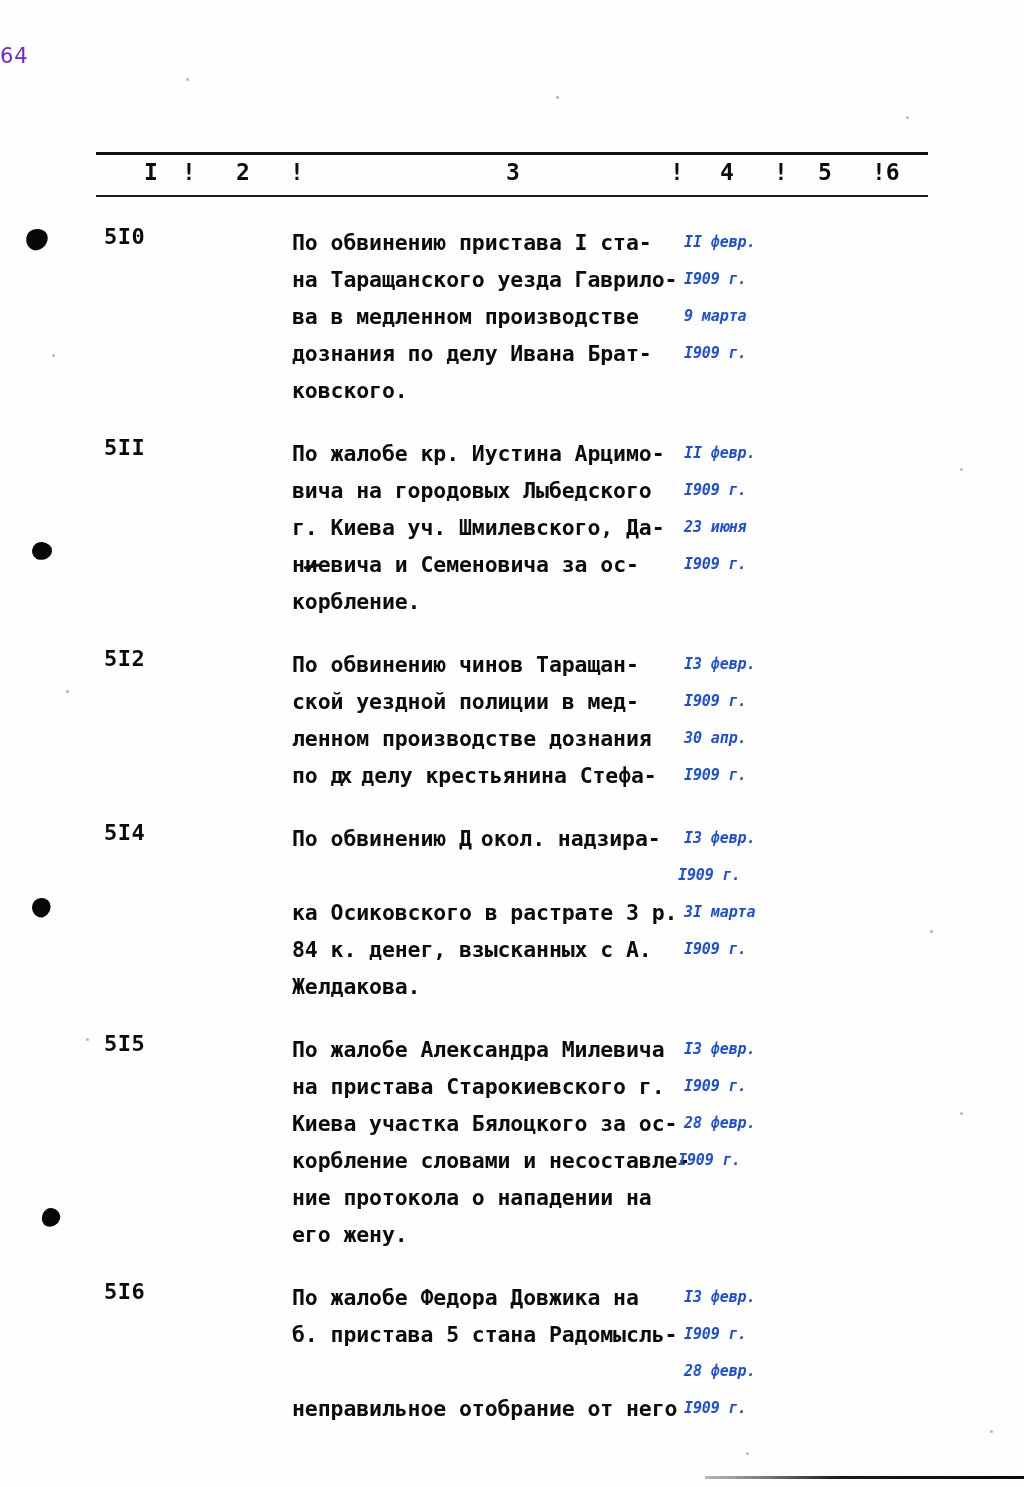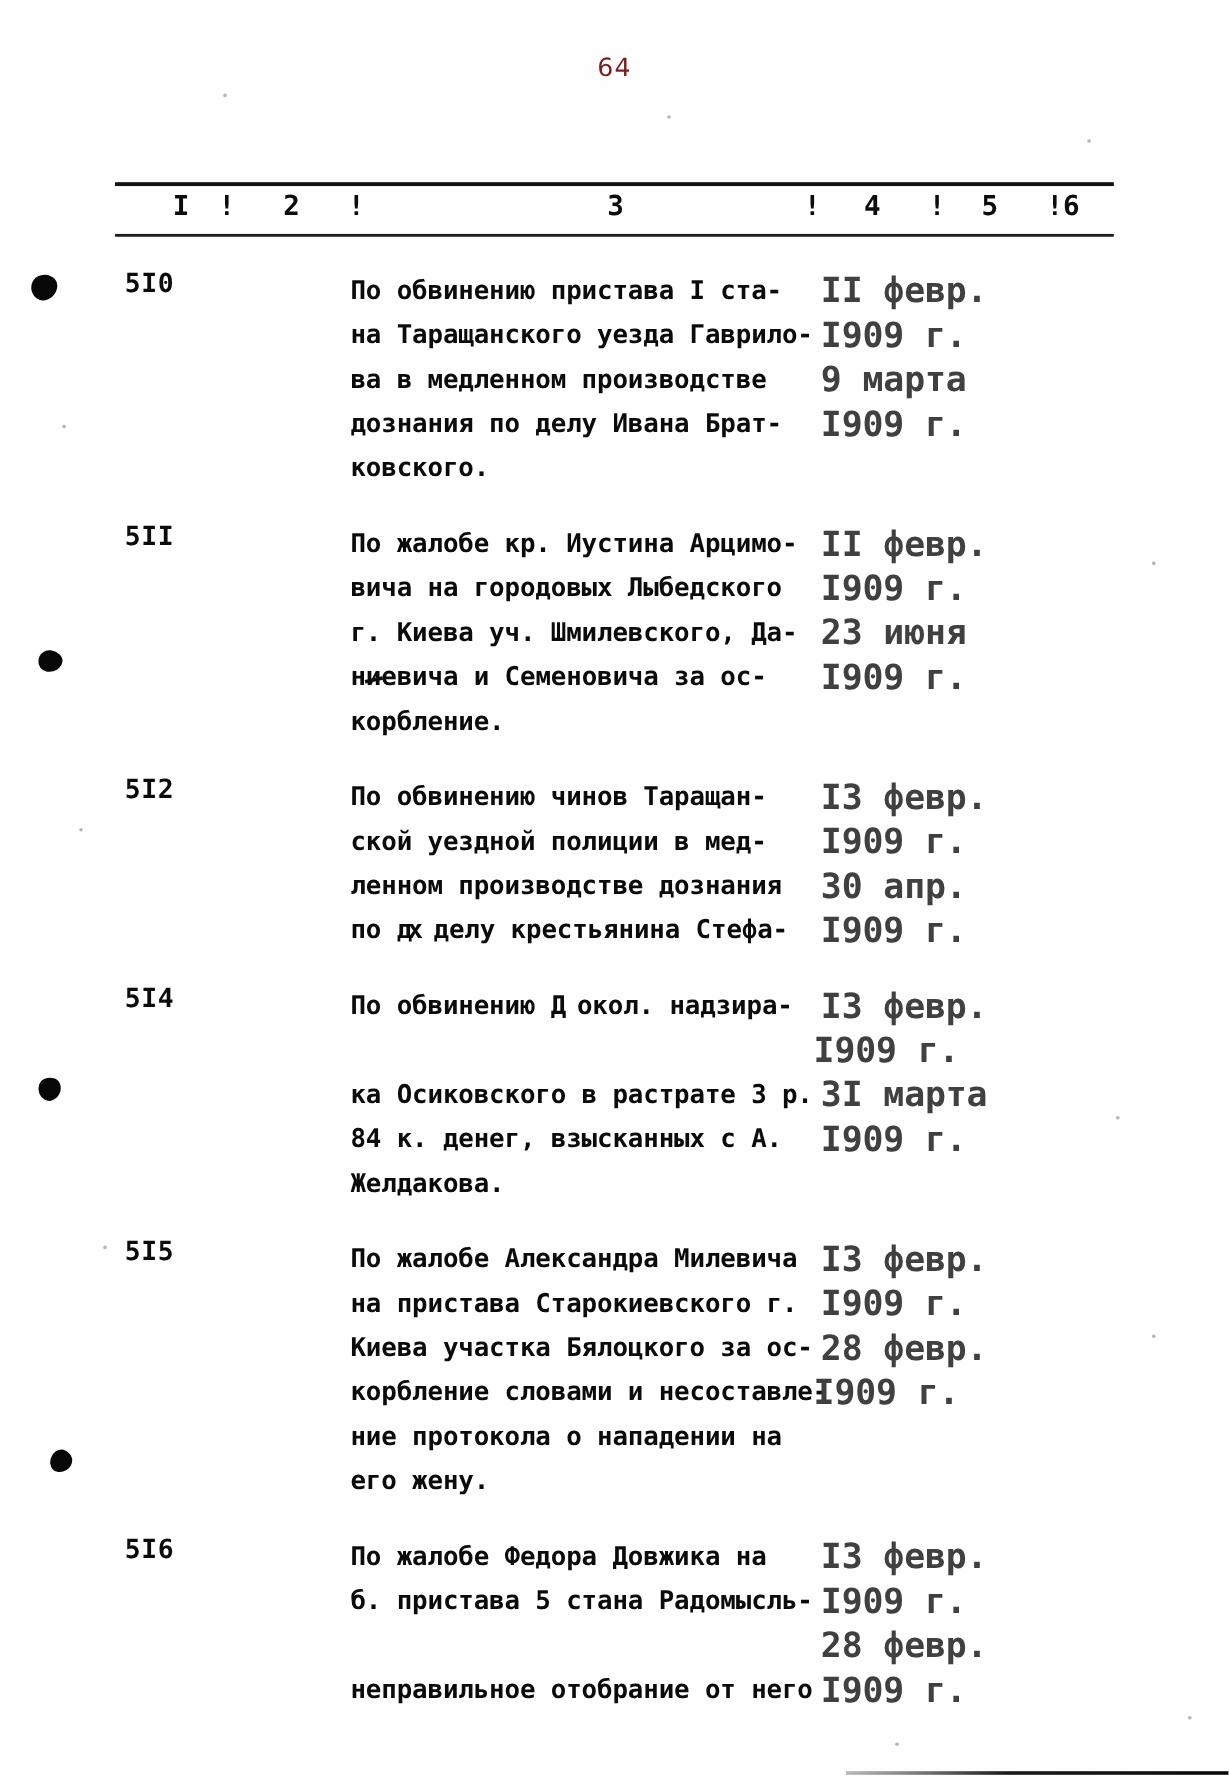--- a/index.html
+++ b/index.html
@@ -19,25 +19,24 @@
     font-family: "DejaVu Sans Mono", "Liberation Mono", monospace;
     color: #0d0d0d;
   }
 
   
   #page-number {
     position: absolute;
     top: 44px;
     left: 0;
     width: 1024px;
-    text-align: center;
     font-family: "DejaVu Sans", "Liberation Sans", sans-serif;
     font-size: 21px;
     letter-spacing: 1px;
-    color: #7f1d1d;
+    color: #6d28d9;
   }
 
   
   #header-band {
     position: absolute;
     top: 152px;
     left: 96px;
     width: 832px;
   }
   .rule {
@@ -108,25 +107,26 @@
     top: 0;
     font-size: 21.5px;
     font-weight: 700;
     letter-spacing: -0.1px;
     color: #0b0b0b;
   }
   .date {
     position: absolute;
     left: 392px;
     top: 0;
-    font-size: 29px;
+    font-size: 15px;
     font-weight: 700;
     letter-spacing: -0.1px;
-    color: #404040;
-    white-space: pre;
+    color: #1d4ed8;
+    white-space: pre;
+    font-style: italic;
   }
   
   .date.tight { left: 386px; }
 
   
   .strike {
     position: relative;
     display: inline-block;
     font-weight: 900;
   }

